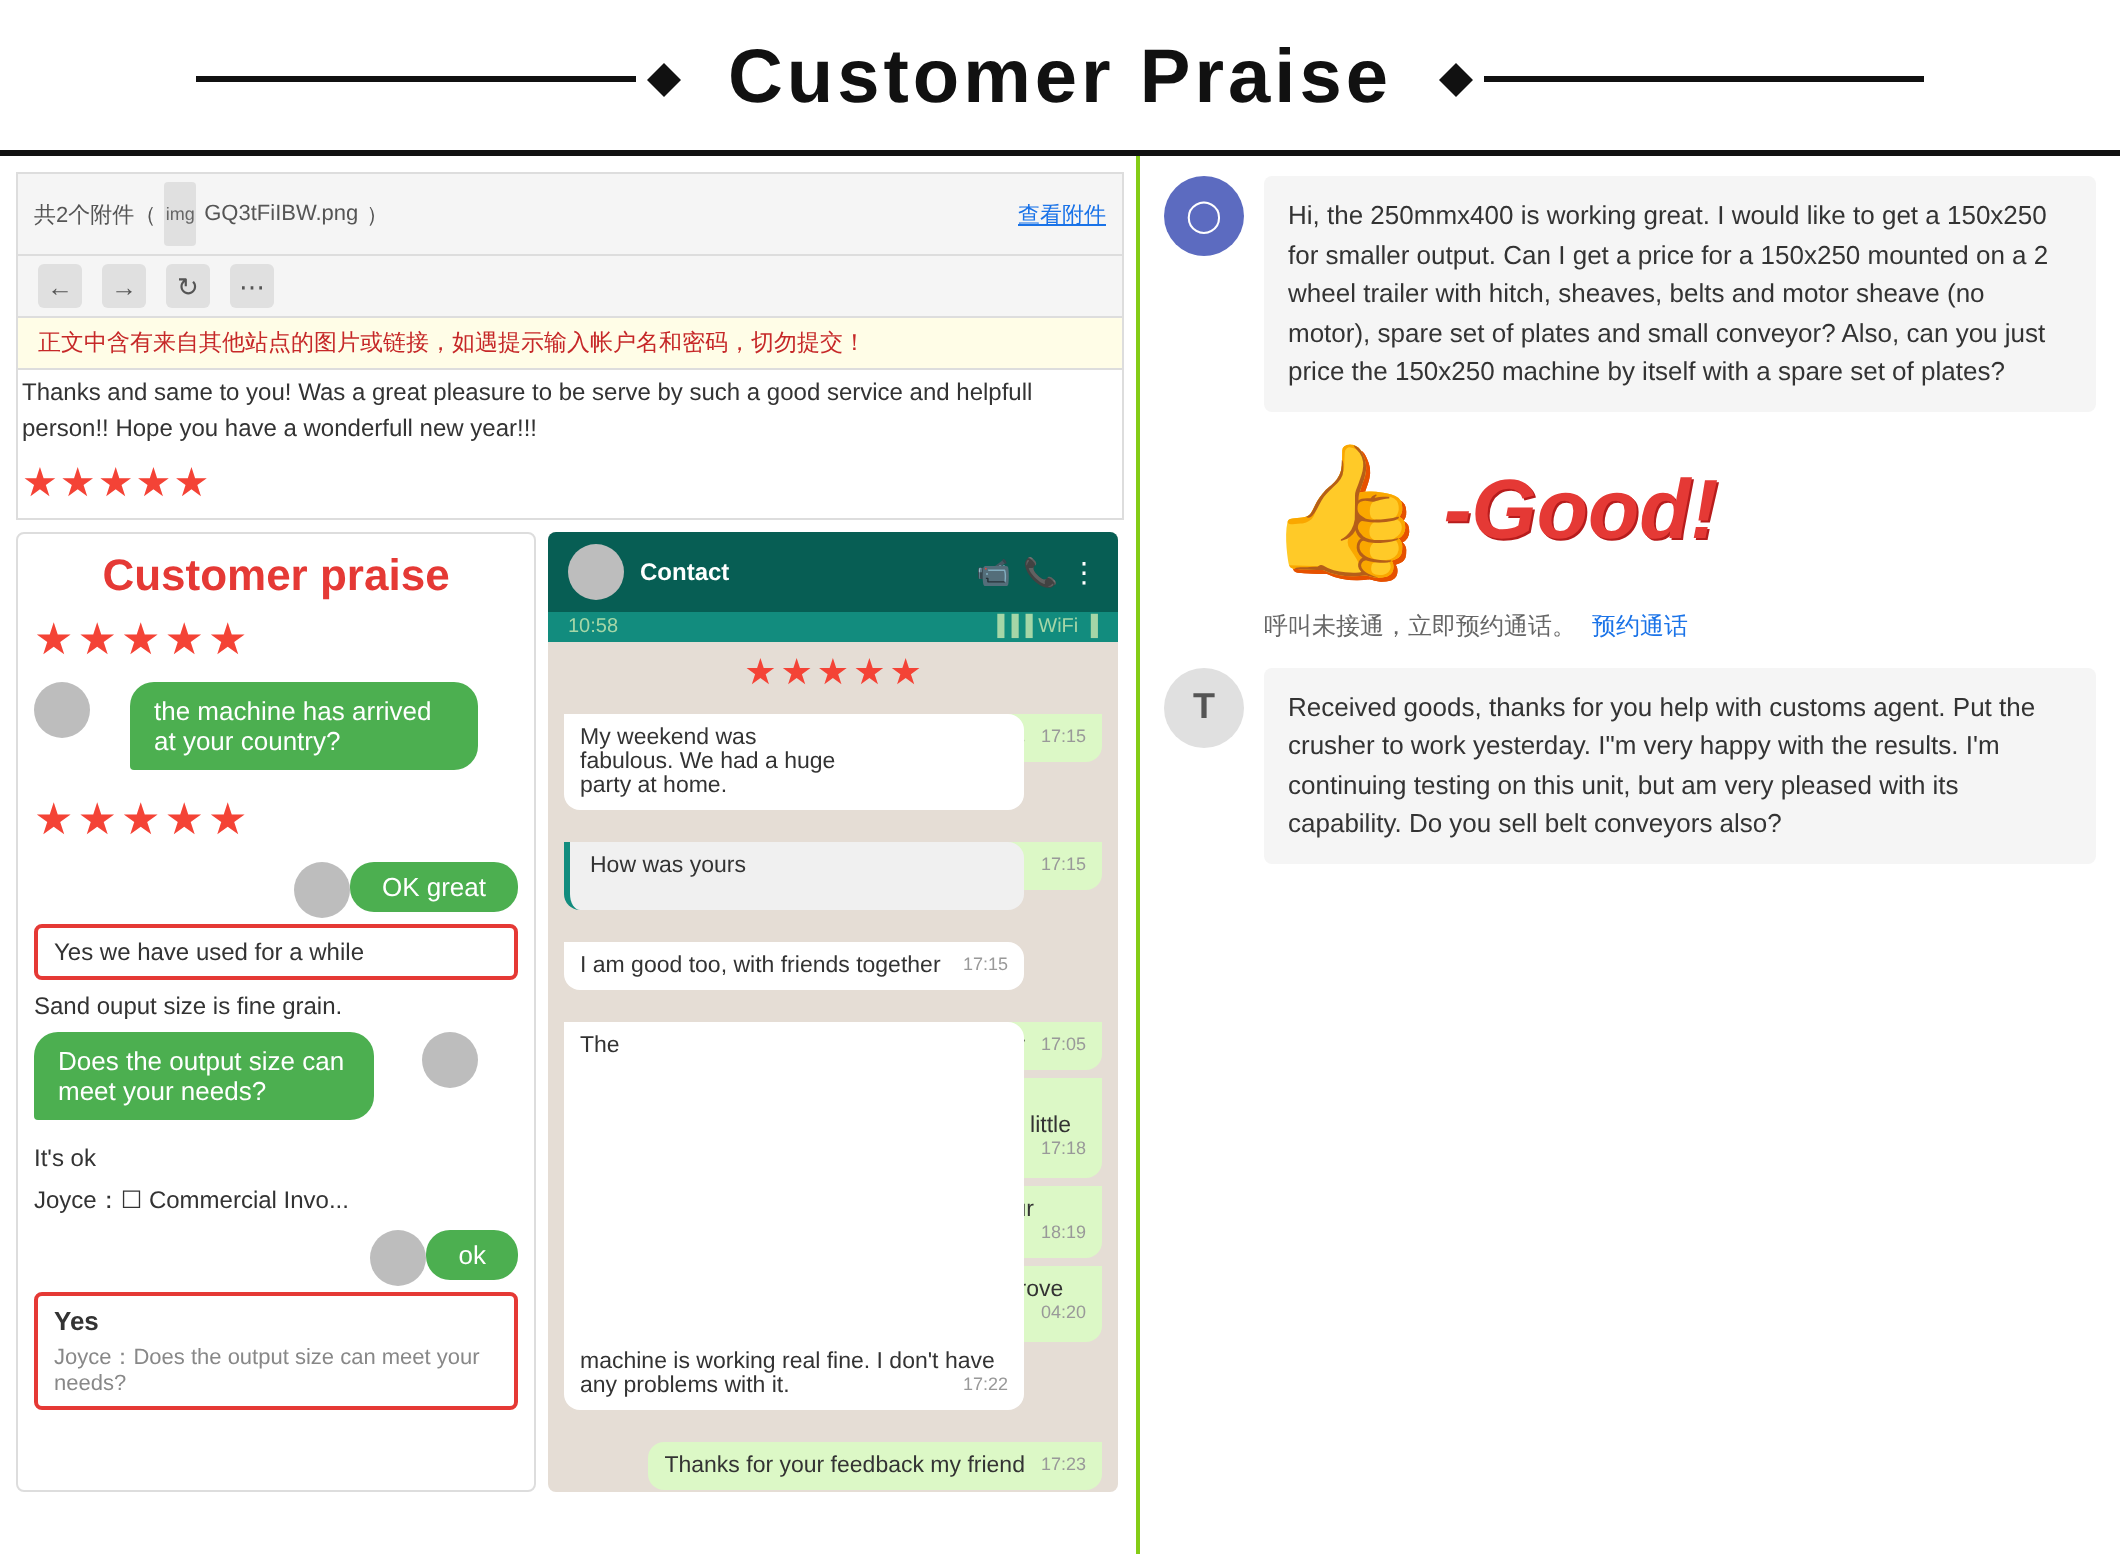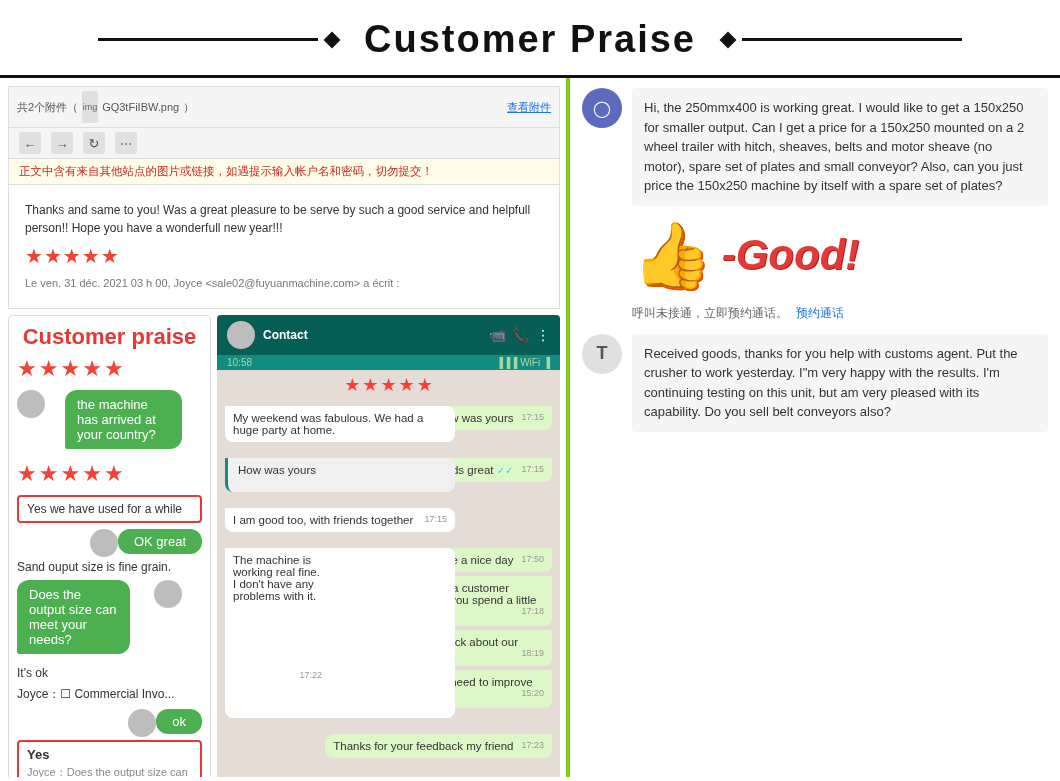--- a/index.html
+++ b/index.html
@@ -46,21 +46,21 @@
       width: 100%;
       height: calc(781px - 82px);
       overflow: hidden;
     }
 
     
     .left-panel {
       width: 570px;
       padding: 8px 6px 0 8px;
       position: relative;
-      border-right: 4px solid #84cc16;
+      border-right: 2px solid #84cc16;
       overflow: hidden;
     }
 
     
     .email-topbar {
       background: #f5f5f5;
       border: 1px solid #ddd;
       border-bottom: none;
       padding: 4px 8px;
       font-size: 11px;
@@ -95,21 +95,21 @@
       border: 1px solid #ddd;
       border-bottom: none;
       padding: 5px 10px;
       font-size: 11.5px;
       color: #c62828;
     }
 
     
     .email-body {
       border: 1px solid #ddd;
-      padding: 16px;
+      padding: 2px;
       font-size: 12px;
       color: #333;
       line-height: 1.5;
       background: #fff;
     }
     .email-body .thanks-line { margin-bottom: 4px; }
     .email-body .stars { color: #f44336; font-size: 20px; letter-spacing: 1px; }
 
     
     .left-lower {
@@ -195,21 +195,21 @@
       padding: 5px 16px;
       font-size: 13px;
       display: inline-block;
       float: right;
       margin-bottom: 6px;
       clear: both;
     }
 
     
     .chat-whatsapp {
-      width: 343px;
+      width: 285px;
       background: #e5ddd5;
       border-radius: 4px;
       overflow: hidden;
       display: flex;
       flex-direction: column;
       flex-shrink: 0;
     }
     .wa-header {
       background: #075e54;
       color: #fff;
@@ -404,21 +404,20 @@
       <div class="nav-btn">→</div>
       <div class="nav-btn">↻</div>
       <div class="nav-btn">⋯</div>
     </div>
 
     <div class="warning-bar">正文中含有来自其他站点的图片或链接，如遇提示输入帐户名和密码，切勿提交！</div>
 
     <div class="email-body">
       <div class="thanks-line">Thanks and same to you! Was a great pleasure to be serve by such a good service and helpfull person!! Hope you have a wonderfull new year!!!</div>
       <div class="stars">★★★★★</div>
-      <div style="font-size:11px;color:#777;margin-top:4px;">Le ven. 31 déc. 2021 03 h 00, Joyce &lt;sale02@fuyuanmachine.com&gt; a écrit :</div>
     </div>
 
     <div class="left-lower">
 
       <div class="chat-left">
         <div class="chat-praise-title">Customer praise</div>
         <div class="stars-row">
           <span class="star">★</span>
           <span class="star">★</span>
           <span class="star">★</span>
@@ -433,28 +432,28 @@
 
         <div class="stars-row">
           <span class="star">★</span>
           <span class="star">★</span>
           <span class="star">★</span>
           <span class="star">★</span>
           <span class="star">★</span>
         </div>
 
         <div class="clearfix">
-          <div class="highlighted-box">Yes we have used for a while</div>
-        </div>
-
-        <div class="clearfix">
           <div class="ok-bubble">
             <span>OK great</span>
           </div>
           <div class="avatar-sm" style="float:right;margin-left:4px;"></div>
+        </div>
+
+        <div class="clearfix">
+          <div class="highlighted-box">Yes we have used for a while</div>
         </div>
 
         <div class="static-text clearfix">Sand ouput size is fine grain.</div>
 
         <div class="avatar-row clearfix">
           <div class="chat-bubble-green">
             <span>Does the output size can meet your needs?</span>
           </div>
           <div class="avatar-sm" style="margin-left:4px;"></div>
         </div>
@@ -523,38 +522,38 @@
             <span>How was yours</span>
           </div>
 
           <div class="wa-bubble-in clearfix">
             <span>I am good too, with friends together</span>
             <span class="wa-time">17:15</span>
           </div>
 
           <div class="wa-bubble-out clearfix">
             <span>That is good. Have a nice day</span>
-            <span class="wa-time">17:50</span>
+            <span class="wa-time">17:05</span>
           </div>
 
           <div class="wa-bubble-out clearfix">
             <span>yeah thank you , I have a customer feedback task now can you spend a little time here 😊</span>
             <span class="wa-time">17:18</span>
             <span class="wa-tick">✓✓</span>
           </div>
 
           <div class="wa-bubble-out clearfix">
             <span>Do you have any feedback about our machine friend</span>
             <span class="wa-time">18:19</span>
             <span class="wa-tick">✓✓</span>
           </div>
 
           <div class="wa-bubble-out clearfix">
             <span>Where do you think we need to improve 😋</span>
-            <span class="wa-time">15:20</span>
+            <span class="wa-time">04:20</span>
             <span class="wa-tick">✓✓</span>
           </div>
 
           <div class="wa-bubble-in clearfix">
             <span>The machine is working real fine. I don't have any problems with it.</span>
             <span class="wa-time">17:22</span>
           </div>
 
           <div class="wa-bubble-out clearfix">
             <span>Thanks for your feedback my friend</span>

